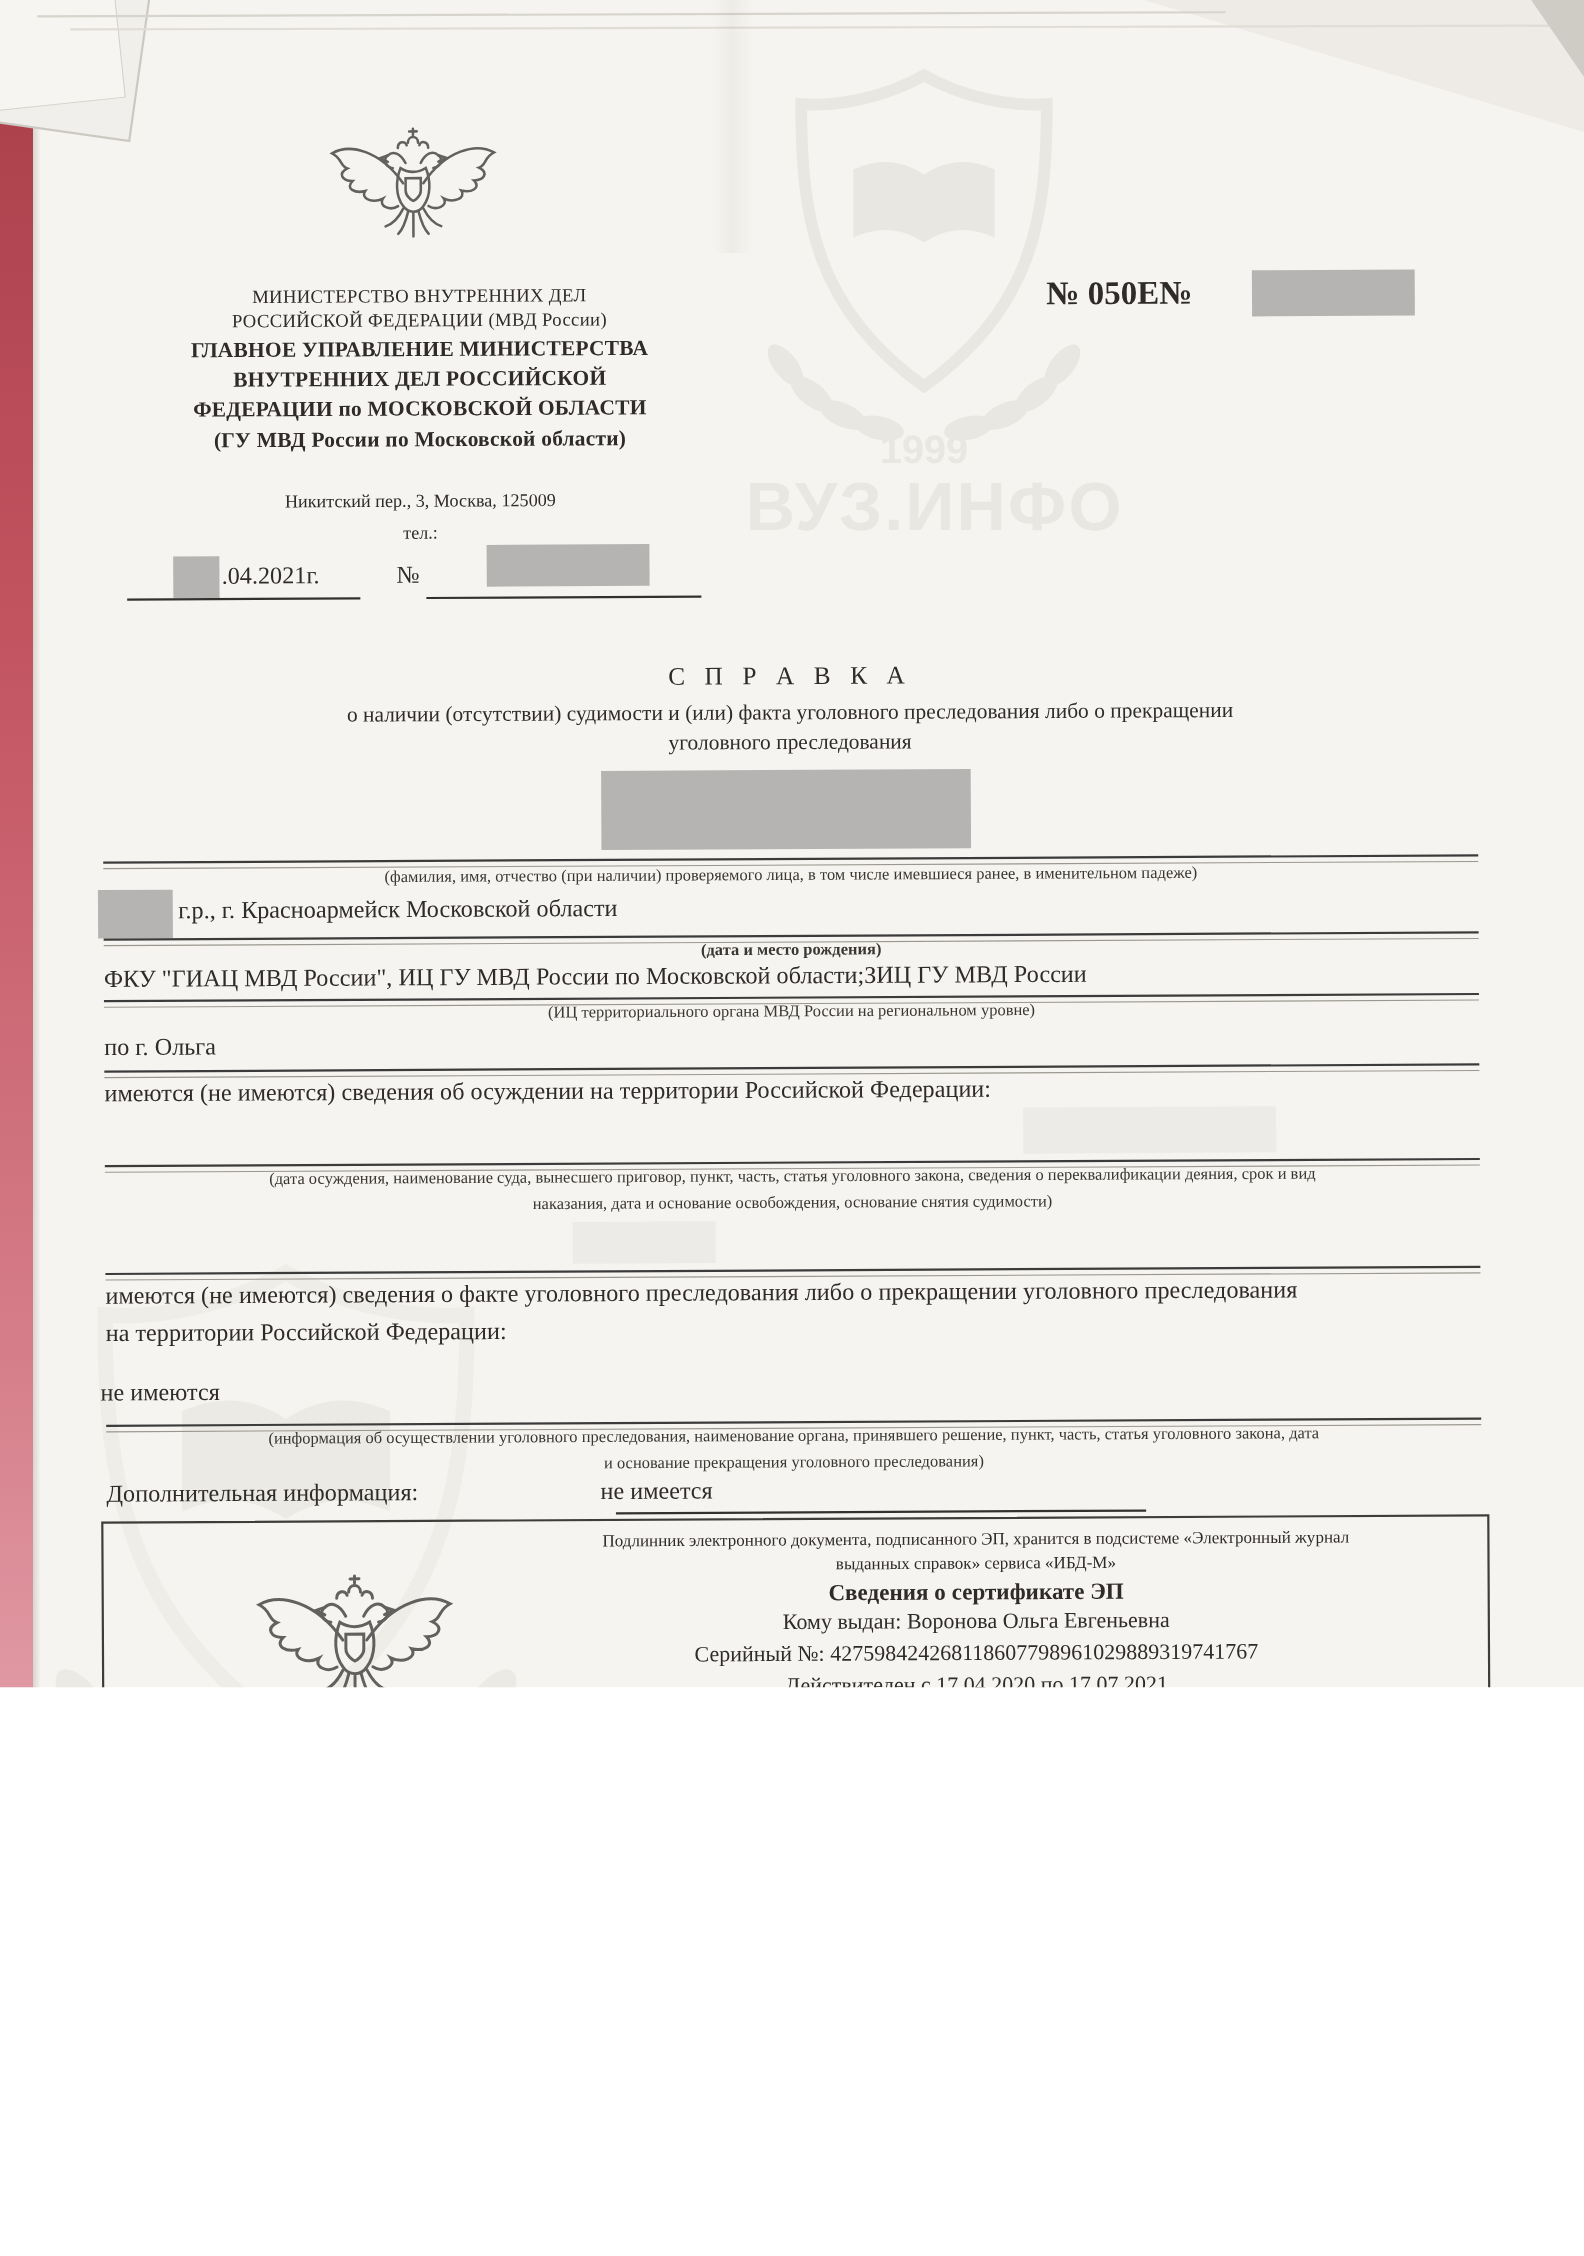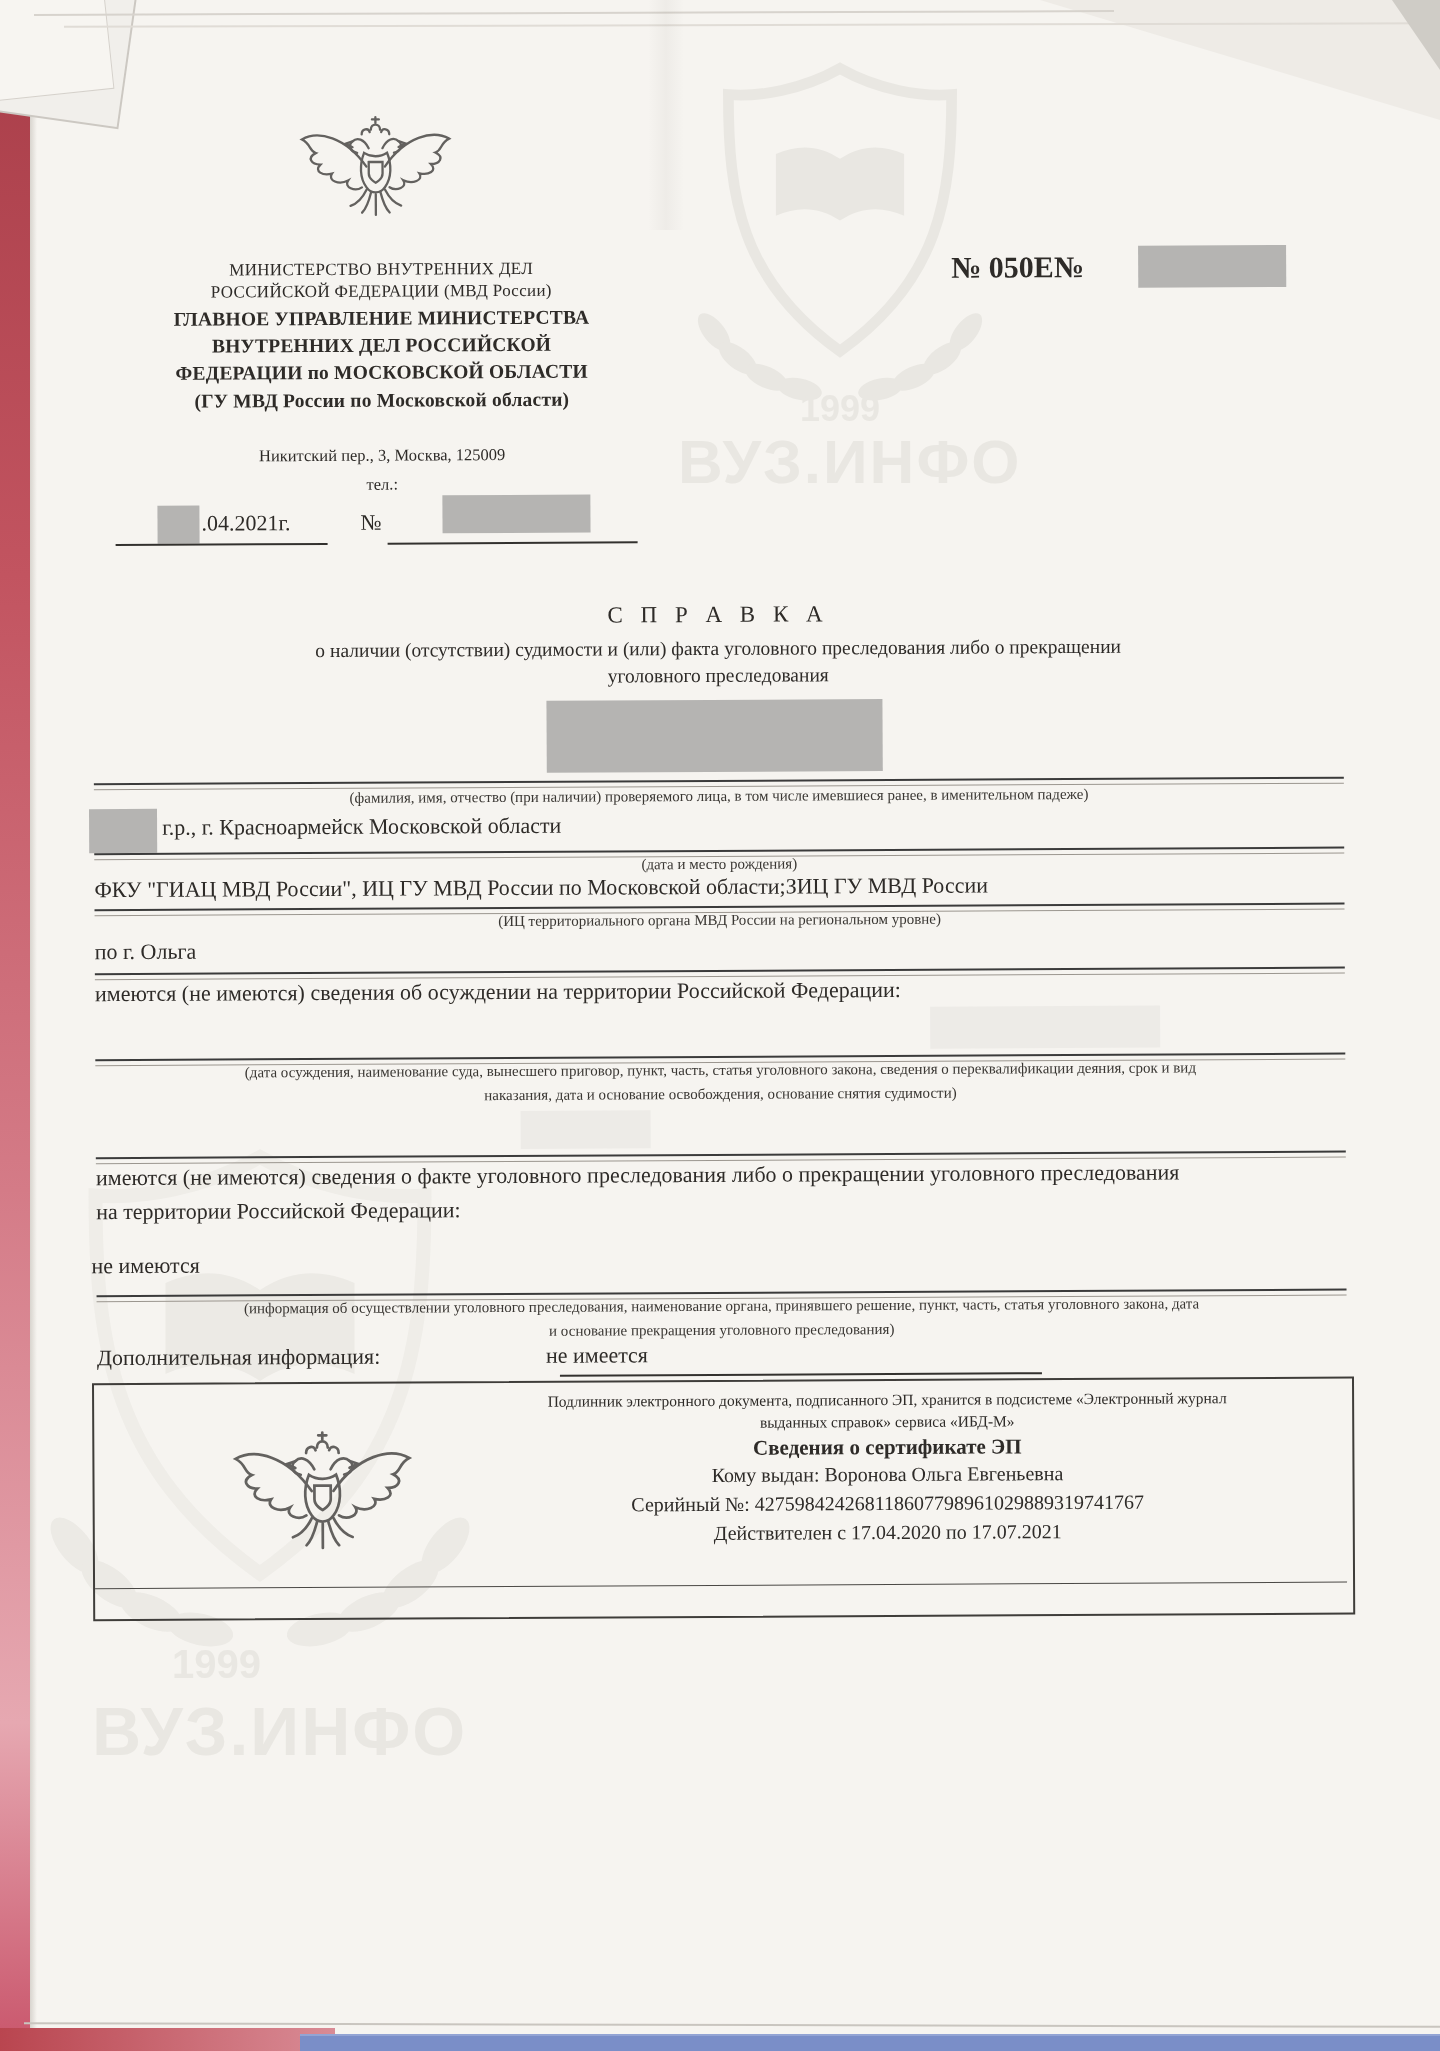--- a/index.html
+++ b/index.html
@@ -1,16 +1,16 @@
 <!DOCTYPE html>
 <html><head>
 <meta charset="utf-8">
 <style>
   html,body{margin:0;padding:0;}
-  .scene{position:relative;width:1440px;height:2051px;overflow:hidden;
+  .scene{position:relative;width:1440px;height:1534px;overflow:hidden;
          background:#f6f4f0;font-family:"Liberation Serif","DejaVu Serif",serif;color:#2e2b28;text-align:right;}
   .abs{position:absolute;}
   .t{position:absolute;white-space:nowrap;}
   .hc{transform:translateX(-50%);}          
   .c{transform:translateX(-50%);}           
   .ec{transform:translateX(-50%);}          
   .reg{font-size:17px;letter-spacing:.3px;}
   .bld{font-size:19.5px;font-weight:bold;letter-spacing:.2px;}
   .small{font-size:15px;color:#3a3733;}
   .body{font-size:22px;}
@@ -136,21 +136,21 @@
     <div class="t c" style="left:720px;top:638px;font-size:19.5px;">о наличии (отсутствии) судимости и (или) факта уголовного преследования либо о прекращении</div>
     <div class="t c" style="left:720px;top:665px;font-size:19.5px;">уголовного преследования</div>
 
     <div class="redact" style="left:548px;top:700px;width:336px;height:72px;"></div>
     <div class="rule" style="left:95px;top:780px;width:1250px;"></div>
     <div class="t c small" style="left:720px;top:788px;">(фамилия, имя, отчество (при наличии) проверяемого лица, в том числе имевшиеся ранее, в именительном падеже)</div>
 
     <div class="redact" style="left:90px;top:806px;width:68px;height:44px;"></div>
     <div class="t body" style="left:163px;top:812px;">г.р., г. Красноармейск Московской области</div>
     <div class="rule" style="left:95px;top:850px;width:1250px;"></div>
-    <div class="t c small" style="left:720px;top:856px;">(дата и место рождения)</div>
+    <div class="t c small" style="left:720px;top:856px;font-weight:bold;">(дата и место рождения)</div>
 
     <div class="t body" style="left:95px;top:874px;">ФКУ "ГИАЦ МВД России", ИЦ ГУ МВД России по Московской области;ЗИЦ ГУ МВД России</div>
     <div class="rule" style="left:95px;top:906px;width:1250px;"></div>
     <div class="t c small" style="left:720px;top:912px;">(ИЦ территориального органа МВД России на региональном уровне)</div>
     <div class="t body" style="left:95px;top:936px;">по г. Ольга</div>
     <div class="rule" style="left:95px;top:970px;width:1250px;"></div>
 
     <div class="t body" style="left:95px;top:978px;">имеются (не имеются) сведения об осуждении на территории Российской Федерации:</div>
     <div class="redact-light" style="left:930px;top:1008px;width:230px;height:42px;"></div>
     <div class="rule" style="left:95px;top:1056px;width:1250px;"></div>

